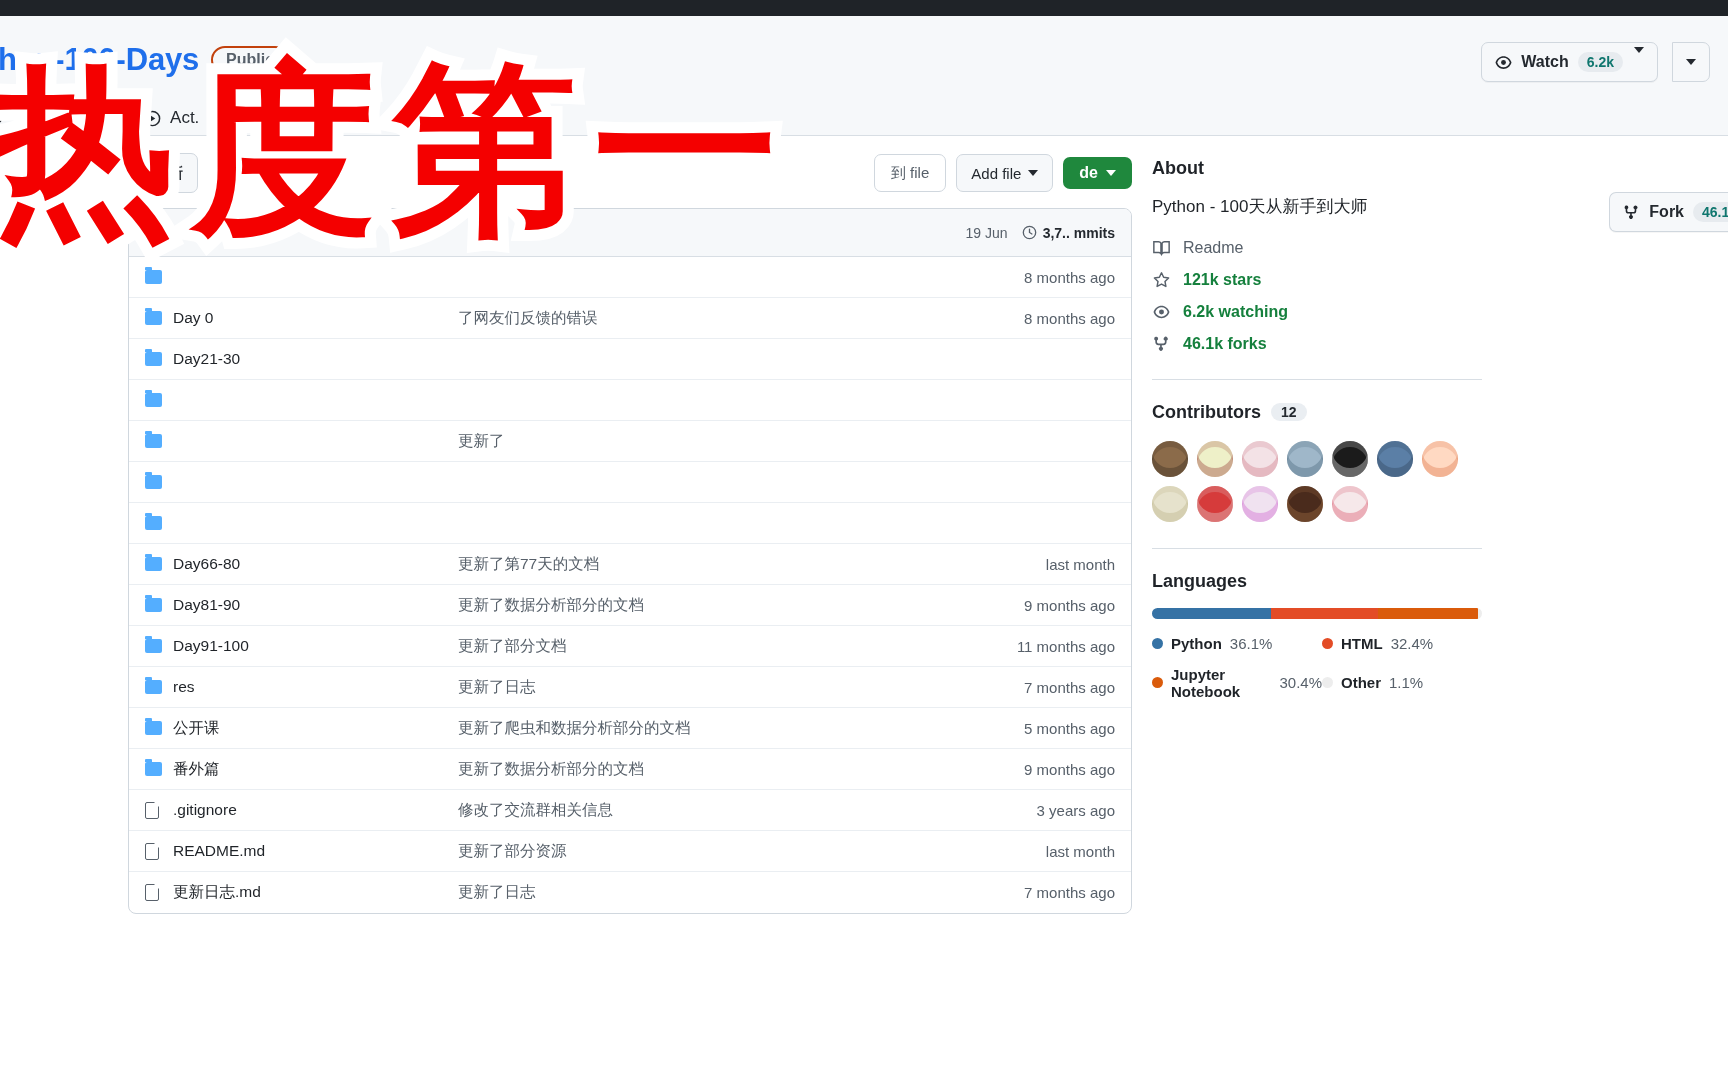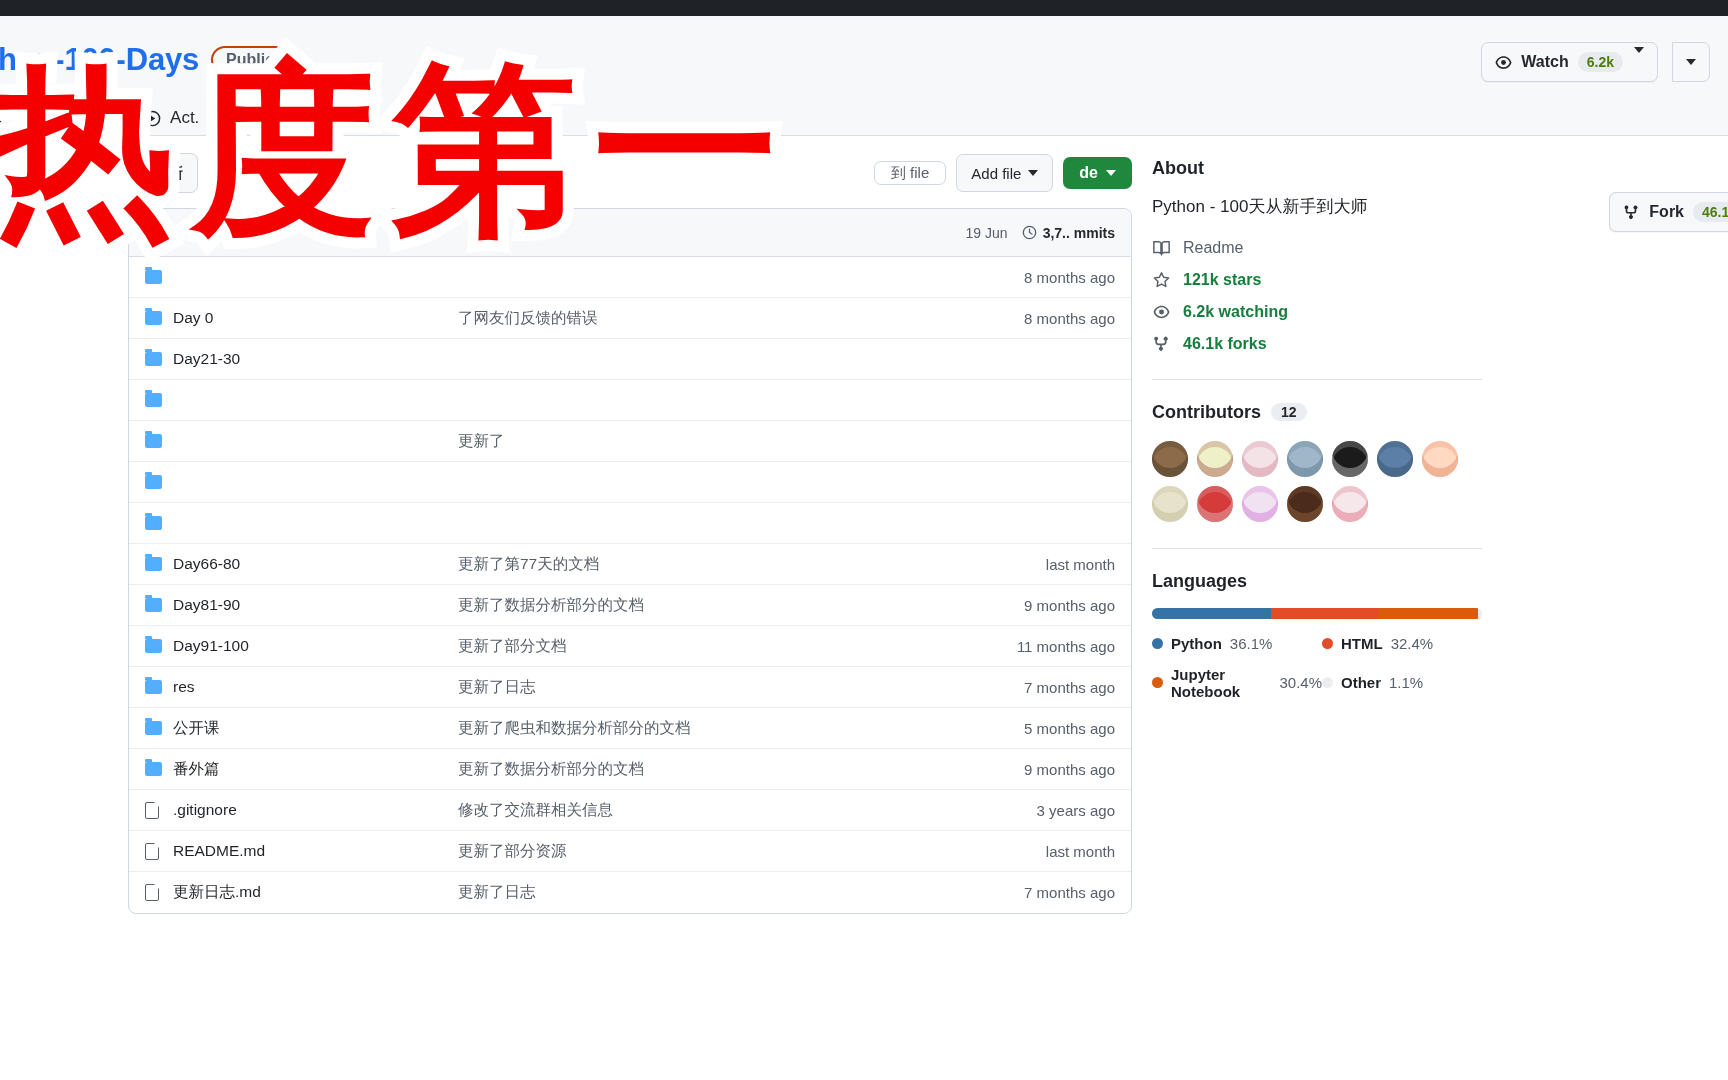--- a/index.html
+++ b/index.html
@@ -40,21 +40,21 @@
   .actions { position:absolute; right:18px; top:26px; display:flex; gap:14px; align-items:flex-start; }
   .btn-grp {
     display:flex; align-items:center; gap:9px;
     border:1px solid #d0d7de; border-radius:7px;
     background:#f6f8fa; padding:8px 13px; height:40px;
     font-size:16px; color:#24292f; font-weight:600;
     box-shadow:0 1px 0 rgba(27,31,36,0.04);
   }
   .btn-grp .cnt {
     background:#e7ebef; border-radius:2em; padding:2px 9px;
-    font-size:14px; font-weight:600; color:#4d7c0f;
+    font-size:14px; font-weight:600; color:#0f766e;
   }
   .btn-grp .caret { margin-left:2px; }
   .fork-split { display:flex; align-items:stretch; }
   .fork-split .main {
     border-top-right-radius:0; border-bottom-right-radius:0; border-right:none;
   }
   .fork-split .drop {
     border:1px solid #d0d7de; border-left:1px solid #d0d7de;
     border-top-right-radius:7px; border-bottom-right-radius:7px;
     background:#f6f8fa; width:38px; height:40px;
@@ -82,21 +82,21 @@
   }
   .toolbar { display:flex; align-items:center; justify-content:space-between; height:46px; }
   .branch-btn {
     display:flex; align-items:center; gap:9px;
     border:1px solid #d0d7de; border-radius:7px; background:#f6f8fa;
     padding:7px 14px; font-size:15px; font-weight:600; color:#24292f; height:40px;
   }
   .toolbar-right { display:flex; gap:10px; align-items:center; }
   .gofile {
     border:1px solid #d0d7de; border-radius:7px; background:#fff;
-    padding:8px 16px; font-size:15px; color:#57606a; height:24px;
+    padding:8px 16px; font-size:15px; color:#57606a; height:38px;
     display:flex; align-items:center;
   }
   .addfile {
     border:1px solid #d0d7de; border-radius:7px; background:#f6f8fa;
     padding:8px 14px; font-size:15px; color:#24292f; height:38px;
     display:flex; align-items:center; gap:7px; font-weight:500;
   }
   .code-btn {
     background:#1f883d; color:#fff; border-radius:7px;
     padding:8px 16px; font-size:16px; font-weight:600; height:32px;

